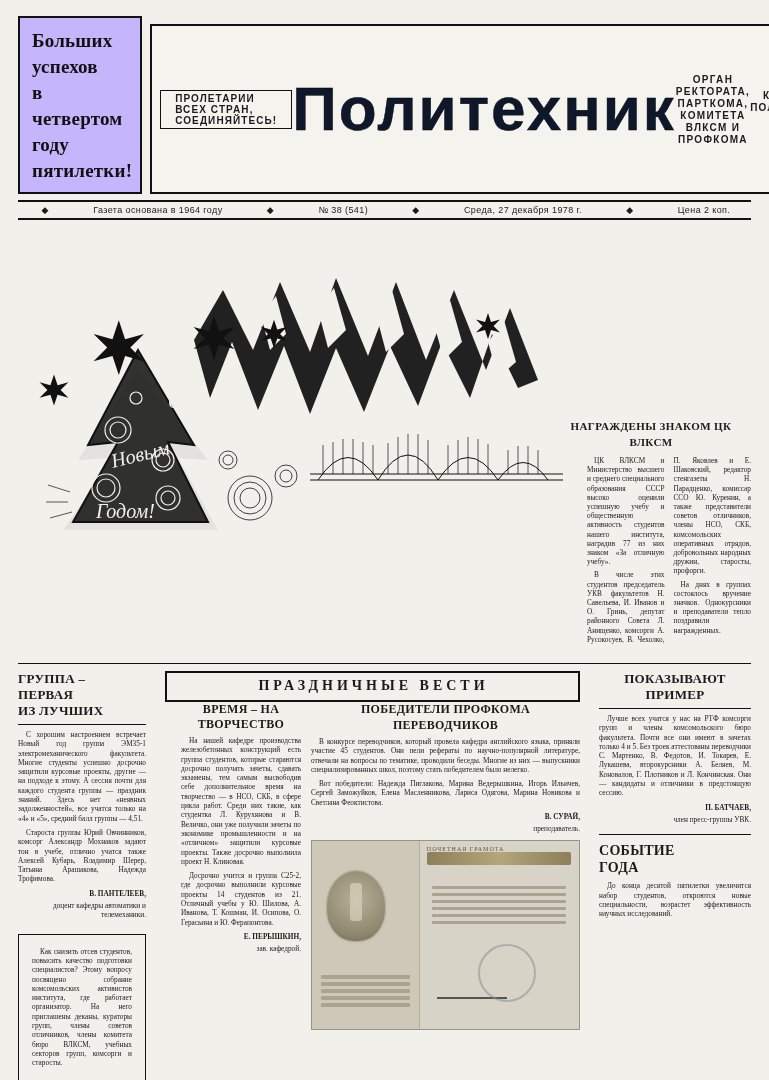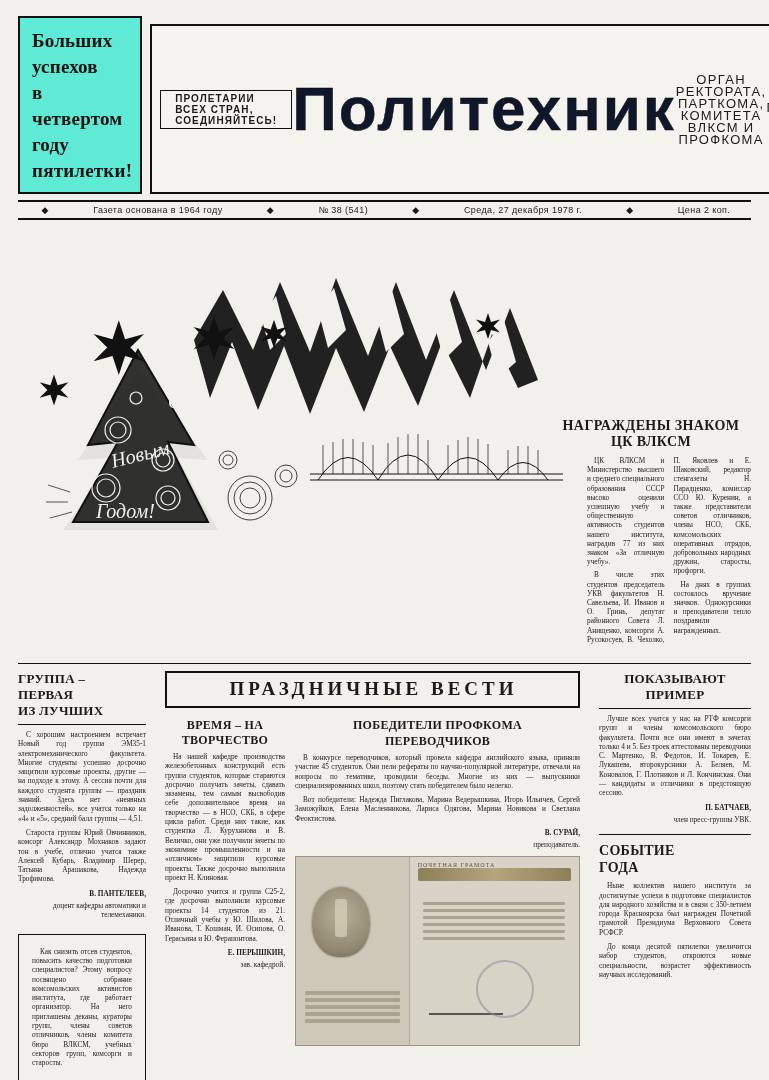--- a/index.html
+++ b/index.html
@@ -21,21 +21,21 @@
   .masthead{
     display:flex;
     align-items:stretch;
     gap:8px;
   }
   .slogan-box{
     width:150px;
     border:2px solid #111;
     padding:10px 8px 8px 12px;
     box-sizing:border-box;
-    background:#5eead4;
+    background:#c4b5fd;
   }
   .slogan-box .ln{
     font-family:"Liberation Serif", serif;
     font-weight:bold;
     font-size:19px;
     line-height:26px;
     letter-spacing:.2px;
     color:#111;
   }
   .title-box{
@@ -68,22 +68,22 @@
     line-height:64px;
     letter-spacing:2px;
     color:#0f172a;
     margin:0;
     text-align:center;
     -webkit-text-stroke:0.4px #000;
   }
   .organ{
     text-align:center;
     font-family:"Liberation Sans", sans-serif;
-    font-size:13px;
-    font-weight:normal;
+    font-size:10px;
+    font-weight:bold;
     letter-spacing:1.3px;
     line-height:12px;
     margin-top:4px;
     margin-bottom:2px;
   }
   .info-bar{
     margin-top:6px;
     border-top:2px solid #111;
     border-bottom:2px solid #111;
     padding:3px 0;
@@ -106,21 +106,21 @@
     position:absolute;left:0;top:0;width:560px;height:300px;
   }
   
   .badge-col{
     position:absolute;
     right:0;top:188px;width:200px;
   }
   .hl-center{
     font-family:"Liberation Serif", serif;
     font-weight:bold;
-    font-size:14px;
+    font-size:11px;
     text-align:center;
     letter-spacing:.4px;
     line-height:16px;
     margin-bottom:6px;
   }
   .twocol2{
     column-count:2;
     column-gap:9px;
     font-size:7.3px;
     line-height:9.2px;
@@ -166,24 +166,24 @@
     font-weight:bold;
     font-size:7.3px;
     line-height:9.3px;
     margin-top:3px;
   }
   .festive{
     border:2px solid #111;
     text-align:center;
     font-family:"Liberation Serif", serif;
     font-weight:bold;
-    font-size:19px;
+    font-size:14px;
     letter-spacing:4px;
     padding:5px 0 6px 2px;
-    margin-bottom:10px;
+    margin-bottom:0;
   }
   .boxed{
     border:1px solid #111;
     padding:5px 6px;
     box-sizing:border-box;
     margin-top:8px;
   }
   .hr-line{border-top:1px solid #111;margin:5px 0;}
   .subhead{
     font-family:"Liberation Serif", serif;
@@ -412,21 +412,21 @@
         </div>
         <div class="sig">В. ПАНТЕЛЕЕВ,</div>
         <div class="sig role" style="font-weight:normal">доцент кафедры автоматики и телемеханики.</div>
         <div class="boxed body" style="margin-top:14px">
           <p style="text-indent:8px;margin:7px">Как снизить отсев студентов, повысить качество подготовки специалистов? Этому вопросу посвящено собрание комсомольских активистов института, где работает организатор. На него приглашены деканы, кураторы групп, члены советов отличников, члены комитета бюро ВЛКСМ, учебных секторов групп, комсорги и старосты.</p>
         </div>
       </div>
 
       <div class="col" style="flex:1">
         <div class="festive">ПРАЗДНИЧНЫЕ ВЕСТИ</div>
-        <div style="display:flex;gap:10px;">
+        <div style="display:flex;gap:10px;margin-left:16px;">
 
           <div class="col c2">
             <div class="subhead">ВРЕМЯ – НА</div>
             <div class="subhead" style="margin-top:-4px">ТВОРЧЕСТВО</div>
             <div class="body">
               <p>На нашей кафедре производства железобетонных конструкций есть группа студентов, которые стараются досрочно получать зачеты, сдавать экзамены, тем самым высвободив себе дополнительное время на творчество — в НСО, СКБ, в сфере цикла работ. Среди них такие, как студентка Л. Курухянова и В. Величко, они уже получили зачеты по экономике промышленности и на «отличном» защитили курсовые проекты. Также досрочно выполнила проект Н. Клиновая.</p>
               <p>Досрочно учится и группа С25-2, где досрочно выполнили курсовые проекты 14 студентов из 21. Отличный учебы у Ю. Шилова, А. Иванова, Т. Кошман, И. Осипова, О. Герасьина и Ю. Ферапонтова.</p>
             </div>
             <div class="sig">Е. ПЕРЫШКИН,</div>
             <div class="sig" style="font-weight:normal">зав. кафедрой.</div>
@@ -476,20 +476,19 @@
         <div class="body">
           <p>Лучше всех учатся у нас на РТФ комсорги групп и члены комсомольского бюро факультета. Почти все они имеют в зачетах только 4 и 5. Без троек аттестованы переводчики С. Мартенко, В. Федотов, И. Токарев, Е. Лукашева, второкурсники А. Беляев, М. Коновалов, Г. Плотников и Л. Кончинская. Они — кандидаты и отличники в предстоящую сессию.</p>
         </div>
         <div class="sig">П. БАТЧАЕВ,</div>
         <div class="sig" style="font-weight:normal">член пресс-группы УВК.</div>
 
         <div class="hr-line" style="margin:10px 0 8px 0"></div>
         <div class="colhead left" style="font-size:14px">СОБЫТИЕ</div>
         <div class="colhead left" style="font-size:14px;margin-top:-4px">ГОДА</div>
         <div class="body">
-          <p>Ныне коллектив нашего института за достигнутые успехи в подготовке специалистов для народного хозяйства и в связи с 350-летием города Красноярска был награжден Почетной грамотой Президиума Верховного Совета РСФСР.</p>
           <p>До конца десятой пятилетки увеличится набор студентов, откроются новые специальности, возрастет эффективность научных исследований.</p>
         </div>
       </div>
 
     </div>
   </div>
 </div>
 
 </body></html>

